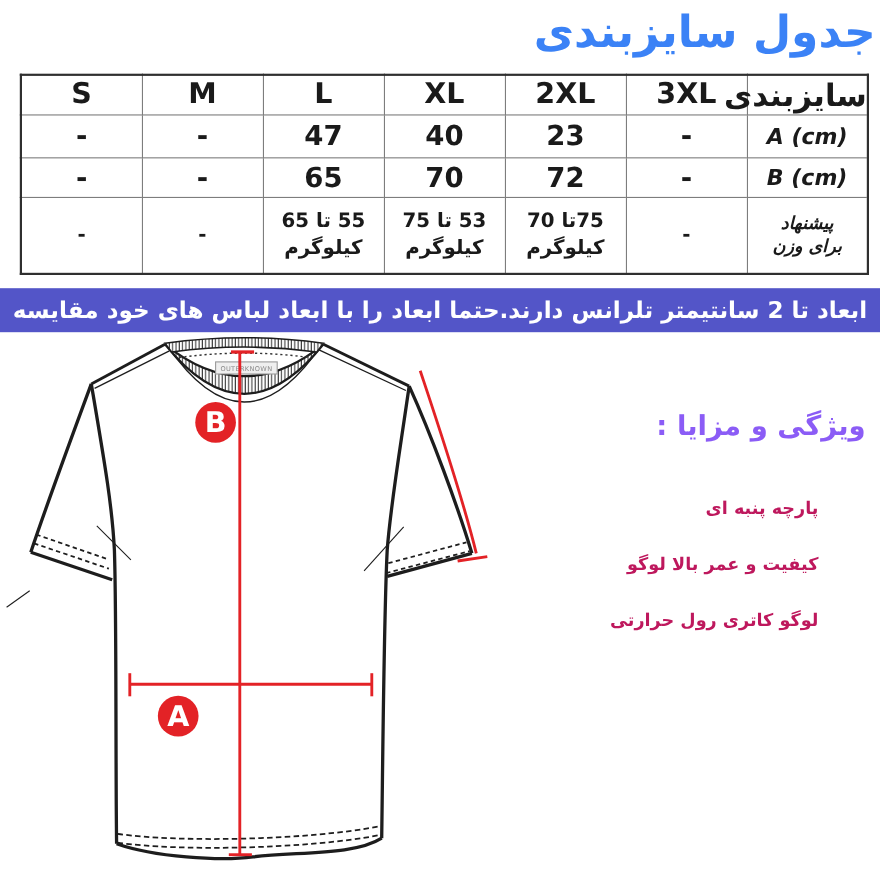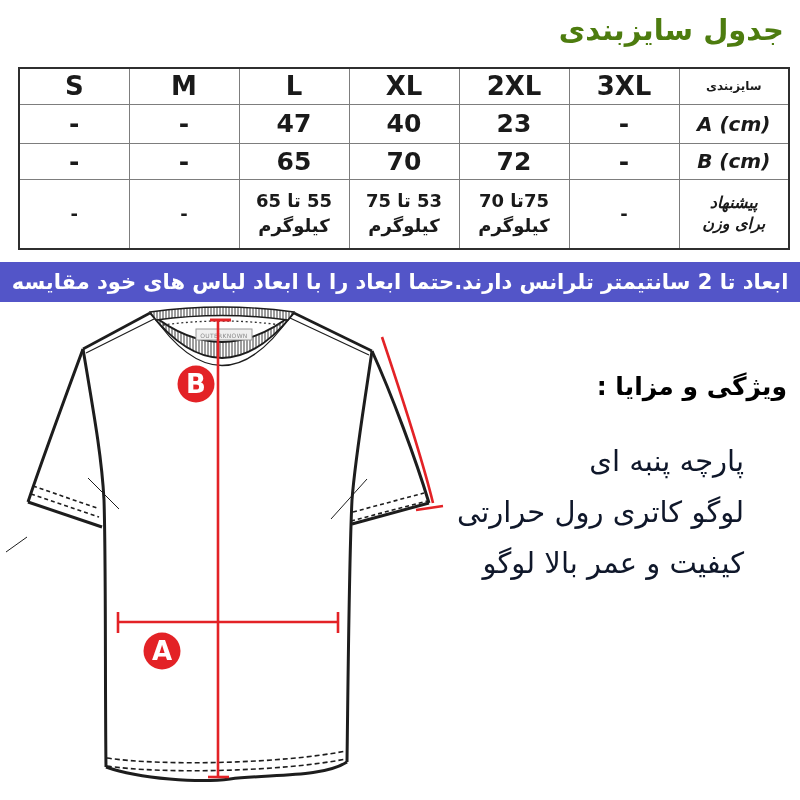--- a/index.html
+++ b/index.html
@@ -1,38 +1,38 @@
 <!DOCTYPE html>
 <html lang="fa"><head>
 <meta charset="utf-8">
 <style>
   html,body{margin:0;padding:0;background:#fff;}
   body{font-family:"DejaVu Sans",sans-serif;}
   .page{position:relative;width:800px;height:800px;background:#fff;overflow:hidden;}
 
   .page-title{
-    position:absolute;top:0;right:16px;height:60px;line-height:60px;
-    font-size:29px;font-weight:bold;color:#4d7c0f;direction:rtl;
+    position:absolute;top:0;right:4px;height:60px;line-height:60px;
+    font-size:40px;font-weight:bold;color:#3b82f6;direction:rtl;
   }
 
   table.size-table{
     position:absolute;left:18px;top:67px;width:772px;
     border-collapse:collapse;table-layout:fixed;direction:rtl;
     border:2px solid #2f2f2f;
   }
   table.size-table td{
     border:1.5px solid #7d7d7d;text-align:center;vertical-align:middle;
     color:#1a1a1a;font-weight:bold;white-space:pre-line;padding:0;
   }
   tr.r-head{height:36px;}
   tr.r-a{height:39px;}
   tr.r-b{height:36px;}
   tr.r-w{height:70px;}
   td.h-size{font-size:26px;}
-  td.h-fa{font-size:12px;margin-top:20px;}
+  td.h-fa{font-size:28px;margin-top:20px;}
   td.c-label{font-size:20px;font-style:italic;}
   td.c-val{font-size:25px;}
   tr.r-w td.c-val{font-size:18px;line-height:1.35;}
   tr.r-w td.c-label{font-size:16px;line-height:1.3;}
 
   .notice-banner{
     position:absolute;left:0;top:262px;width:800px;height:40px;
     line-height:40px;text-align:center;direction:rtl;
     font-size:21px;font-weight:bold;color:#fff;
   }
@@ -40,21 +40,21 @@
   .shirt-svg{position:absolute;left:0;top:300px;}
 
   .features-heading{
     position:absolute;right:13px;top:372px;direction:rtl;
     font-size:25px;font-weight:bold;
   }
   .features-list{
     position:absolute;right:56px;top:436px;direction:rtl;text-align:right;
   }
   .feature-item{
-    height:51px;line-height:51px;font-size:29px;font-weight:normal;color:#0f172a;
+    height:51px;line-height:51px;font-size:16px;font-weight:bold;color:#be185d;
   }
 </style>
 </head>
 <body>
 
 <div class="page">
 
   <div class="page-title">جدول سایزبندی</div>
 
   <table class="size-table">
@@ -159,21 +159,21 @@
     <path d="M118,322 L338,322" fill="none" stroke="#e32226" stroke-width="2.6"></path>
     <path d="M118,312 L118,333" fill="none" stroke="#e32226" stroke-width="2.6"></path>
     <path d="M338,312 L338,333" fill="none" stroke="#e32226" stroke-width="2.6"></path>
 
     <circle cx="196" cy="84" r="18.5" fill="#e32226"></circle>
     <text x="196" y="93" font-size="26" font-weight="bold" fill="#ffffff" text-anchor="middle" font-family="DejaVu Sans, sans-serif">B</text>
     <circle cx="162" cy="351" r="18.5" fill="#e32226"></circle>
     <text x="162" y="360" font-size="26" font-weight="bold" fill="#ffffff" text-anchor="middle" font-family="DejaVu Sans, sans-serif">A</text>
   </svg>
 
-  <div class="features-heading" style="color: #000000;">ویژگی و مزایا :</div>
+  <div class="features-heading" style="color: #8b5cf6;">ویژگی و مزایا :</div>
 
   <div class="features-list">
     <div class="feature-item">پارچه پنبه ای</div>
+    <div class="feature-item">کیفیت و عمر بالا لوگو</div>
     <div class="feature-item">لوگو کاتری رول حرارتی</div>
-    <div class="feature-item">کیفیت و عمر بالا لوگو</div>
   </div>
 
 </div>
 
 </body></html>

